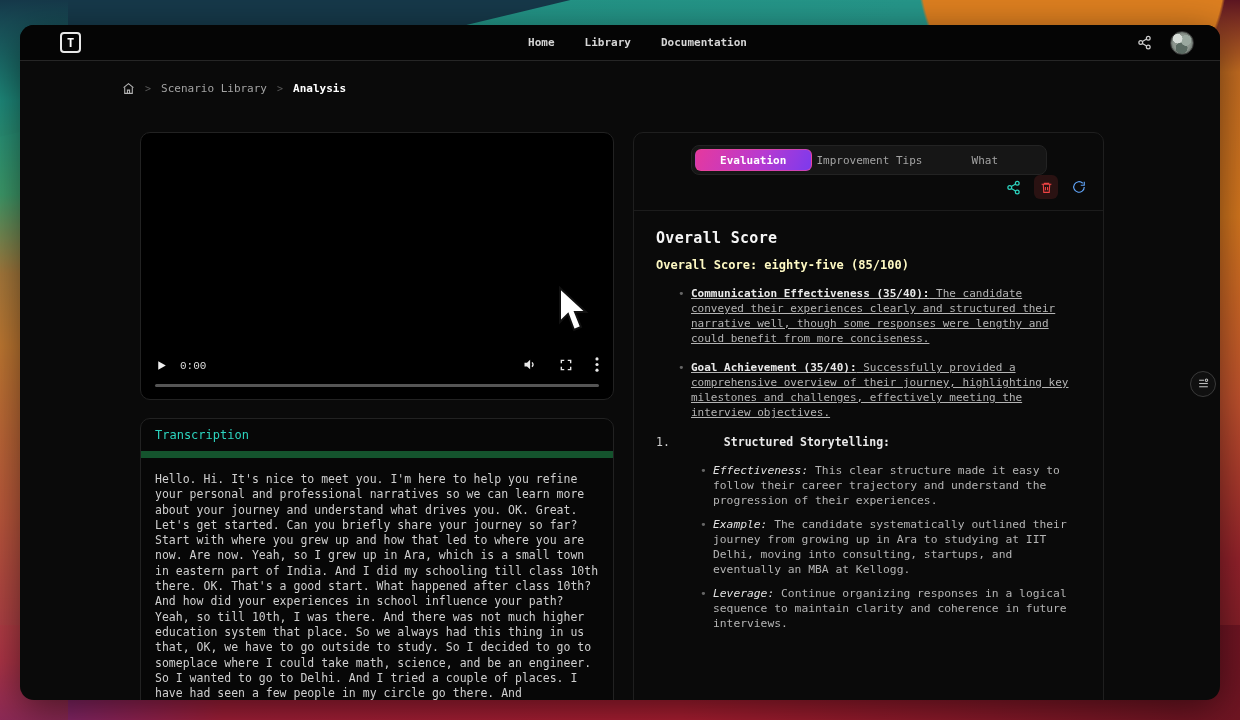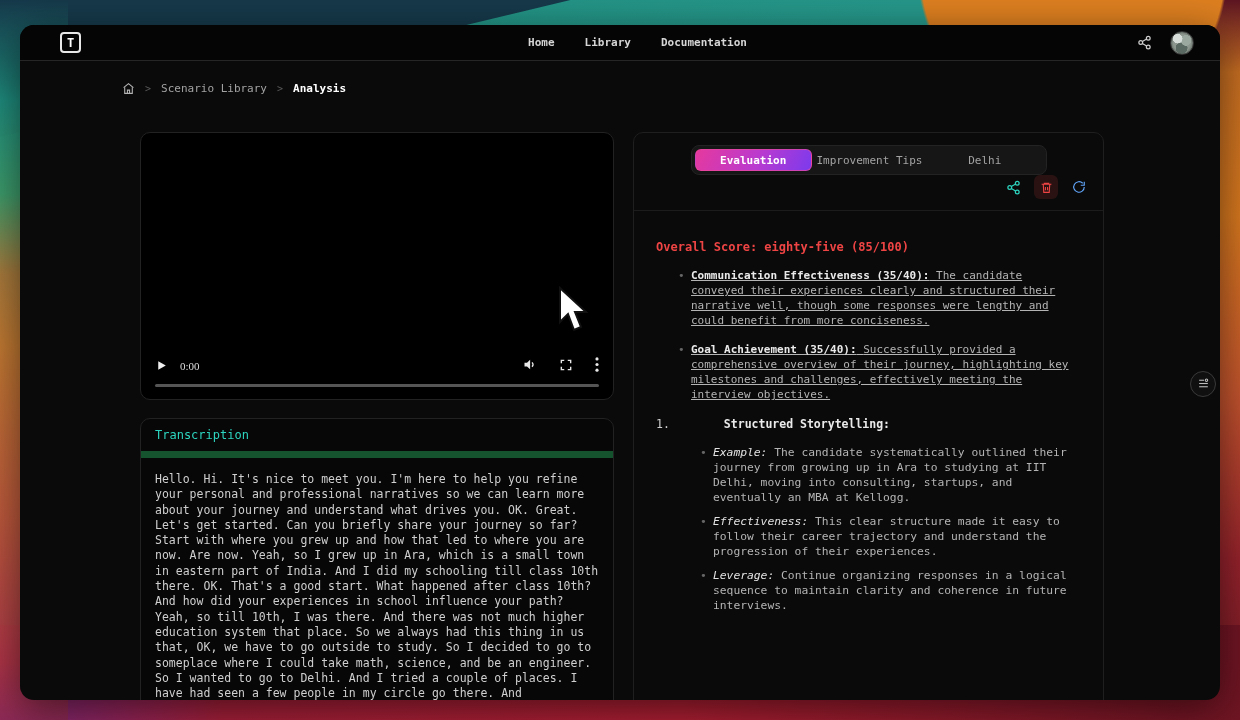--- a/index.html
+++ b/index.html
@@ -47,21 +47,21 @@
     gap:10px; font-size:11px; color:#a3a3a3; }
   .breadcrumb .sep { color:#5a5a5a; font-size:10px; }
   .breadcrumb .current { color:#fff; font-weight:bold; }
   .breadcrumb svg { display:block; }
 
   
   .video-card { position:absolute; left:120px; top:107px; width:474px; height:268px;
     background:#000; border:1px solid #222; border-radius:10px; }
   .video-controls { position:absolute; left:14px; right:14px; bottom:22px; height:22px;
     display:flex; align-items:center; gap:12px; color:#e8e8e8; }
-  .vc-time { font-size:11px; color:#ddd; font-family:Liberation Serif, serif; }
+  .vc-time { font-size:11px; color:#ddd; font-family:Liberation Mono, monospace; }
   .vc-right { margin-left:auto; display:flex; align-items:center; gap:22px; }
   .video-timeline { position:absolute; left:14px; right:14px; bottom:12px; height:3px;
     background:#555; border-radius:2px; cursor:pointer; }
 
   
   .transcript-card { position:absolute; left:120px; top:393px; width:474px; height:360px;
     background:#070707; border:1px solid #222; border-radius:10px; overflow:hidden; }
   .transcript-head { height:39px; display:flex; align-items:center; padding:0 14px;
     border-bottom:7px solid #14532d; font-size:12px; color:#2dd4bf; }
   .transcript-body { padding:14px; font-size:11.5px; line-height:15.3px; color:#cfcfcf;
@@ -78,21 +78,21 @@
     font-size:11px; color:#a3a3a3; border-radius:6px; cursor:pointer; white-space:nowrap; }
   .tab.active { background:linear-gradient(115deg,#e5399e 0%, #b83ad0 55%, #7c3aed 100%);
     border:1px solid rgba(236,72,153,.65); color:#fff; font-weight:bold; }
   .panel-actions { margin-left:auto; display:flex; align-items:center; gap:9px; }
   .icon-btn { width:24px; height:24px; display:flex; align-items:center; justify-content:center;
     border-radius:6px; cursor:pointer; background:transparent; border:none; }
   .icon-btn.trash { background:rgba(239,68,68,.14); }
 
   .panel-body { padding:18px 26px 18px 22px; }
   .h-section { font-size:15px; font-weight:bold; color:#f5f5f5; letter-spacing:.3px; }
-  .overall-line { margin-top:11px; font-size:12px; font-weight:bold; color:#ef4444; }
+  .overall-line { margin-top:11px; font-size:12px; font-weight:bold; color:#fef9c3; }
   .crit-list { list-style:none; margin-top:14px; }
   .crit-list li { position:relative; padding-left:35px; margin-bottom:14px;
     font-size:11px; line-height:15px; color:#b4b4b4;text-decoration:underline; }
   .crit-list li::before { content:"•"; position:absolute; left:22px; color:#666; }
   .crit-list .lbl { font-weight:bold; color:#eaeaea; }
   .strengths-h { margin-top:20px; }
   .num-item { margin-top:15px; font-size:11.5px; line-height:15px; }
   .num-item .num { color:#cfcfcf; margin-right:10px; }
   .num-item .ttl { font-weight:bold; color:#eaeaea;margin-left:44px; }
   .pt-list { list-style:none; margin-top:13px; }
@@ -195,21 +195,21 @@
       <span>Transcription</span>
     </div>
     <div class="transcript-body">Hello. Hi. It's nice to meet you. I'm here to help you refine your personal and professional narratives so we can learn more about your journey and understand what drives you. OK. Great. Let's get started. Can you briefly share your journey so far? Start with where you grew up and how that led to where you are now. Are now. Yeah, so I grew up in Ara, which is a small town in eastern part of India. And I did my schooling till class 10th there. OK. That's a good start. What happened after class 10th? And how did your experiences in school influence your path? Yeah, so till 10th, I was there. And there was not much higher education system that place. So we always had this thing in us that, OK, we have to go outside to study. So I decided to go to someplace where I could take math, science, and be an engineer. So I wanted to go to Delhi. And I tried a couple of places. I have had seen a few people in my circle go there. And fortunately, there was an ad where there was a scholarship and a school that offered good education. So I came here in Delhi, and things changed as I prepared for classes going with IIT</div>
   </div>
 
   <div class="right-panel">
     <div class="panel-head">
       <div class="tabs">
         <div class="tab active">Evaluation</div>
         <div class="tab">Improvement Tips</div>
-        <div class="tab">Delhi</div>
+        <div class="tab">What</div>
       </div>
       <div class="panel-actions">
         <button class="icon-btn">
           <svg width="15" height="15" viewBox="0 0 24 24" fill="none" stroke="#2dd4bf" stroke-width="2">
             <circle cx="18" cy="5" r="3"></circle>
               <circle cx="6" cy="12" r="3"></circle>
               <circle cx="18" cy="19" r="3"></circle>
             <line x1="8.6" y1="10.5" x2="15.4" y2="6.5"></line>
               <line x1="8.6" y1="13.5" x2="15.4" y2="17.5"></line>
           </svg>
@@ -222,40 +222,41 @@
         <button class="icon-btn">
           <svg width="14" height="14" viewBox="0 0 24 24" fill="none" stroke="#60a5fa" stroke-width="2">
             <path d="M21 12a9 9 0 1 1-2.6-6.4"></path>
               <path d="M21 3v6h-6"></path>
           </svg>
         </button>
       </div>
     </div>
 
     <div class="panel-body">
+      <div class="h-section">Overall Score</div>
       <div class="overall-line">Overall Score: eighty-five (85/100)</div>
 
       <ul class="crit-list">
 
           <li><span class="lbl">Communication Effectiveness (35/40):</span> <span>The candidate conveyed their experiences clearly and structured their narrative well, though some responses were lengthy and could benefit from more conciseness.</span></li>
 
           <li><span class="lbl">Goal Achievement (35/40):</span> <span>Successfully provided a comprehensive overview of their journey, highlighting key milestones and challenges, effectively meeting the interview objectives.</span></li>
 
         </ul>
 
 
       <div class="num-item">
         <span class="num">1.</span><span class="ttl">Structured Storytelling:</span>
       </div>
 
       <ul class="pt-list">
 
+          <li><span class="lbl">Effectiveness:</span> <span>This clear structure made it easy to follow their career trajectory and understand the progression of their experiences.</span></li>
+
           <li><span class="lbl">Example:</span> <span>The candidate systematically outlined their journey from growing up in Ara to studying at IIT Delhi, moving into consulting, startups, and eventually an MBA at Kellogg.</span></li>
-
-          <li><span class="lbl">Effectiveness:</span> <span>This clear structure made it easy to follow their career trajectory and understand the progression of their experiences.</span></li>
 
           <li><span class="lbl">Leverage:</span> <span>Continue organizing responses in a logical sequence to maintain clarity and coherence in future interviews.</span></li>
         </ul>
     </div>
   </div>
 
   <div class="floating-btn">
     <span>
       <svg width="13" height="13" viewBox="0 0 24 24" fill="none" stroke="#bdbdbd" stroke-width="2">
         <line x1="4" y1="6" x2="13" y2="6"></line>

